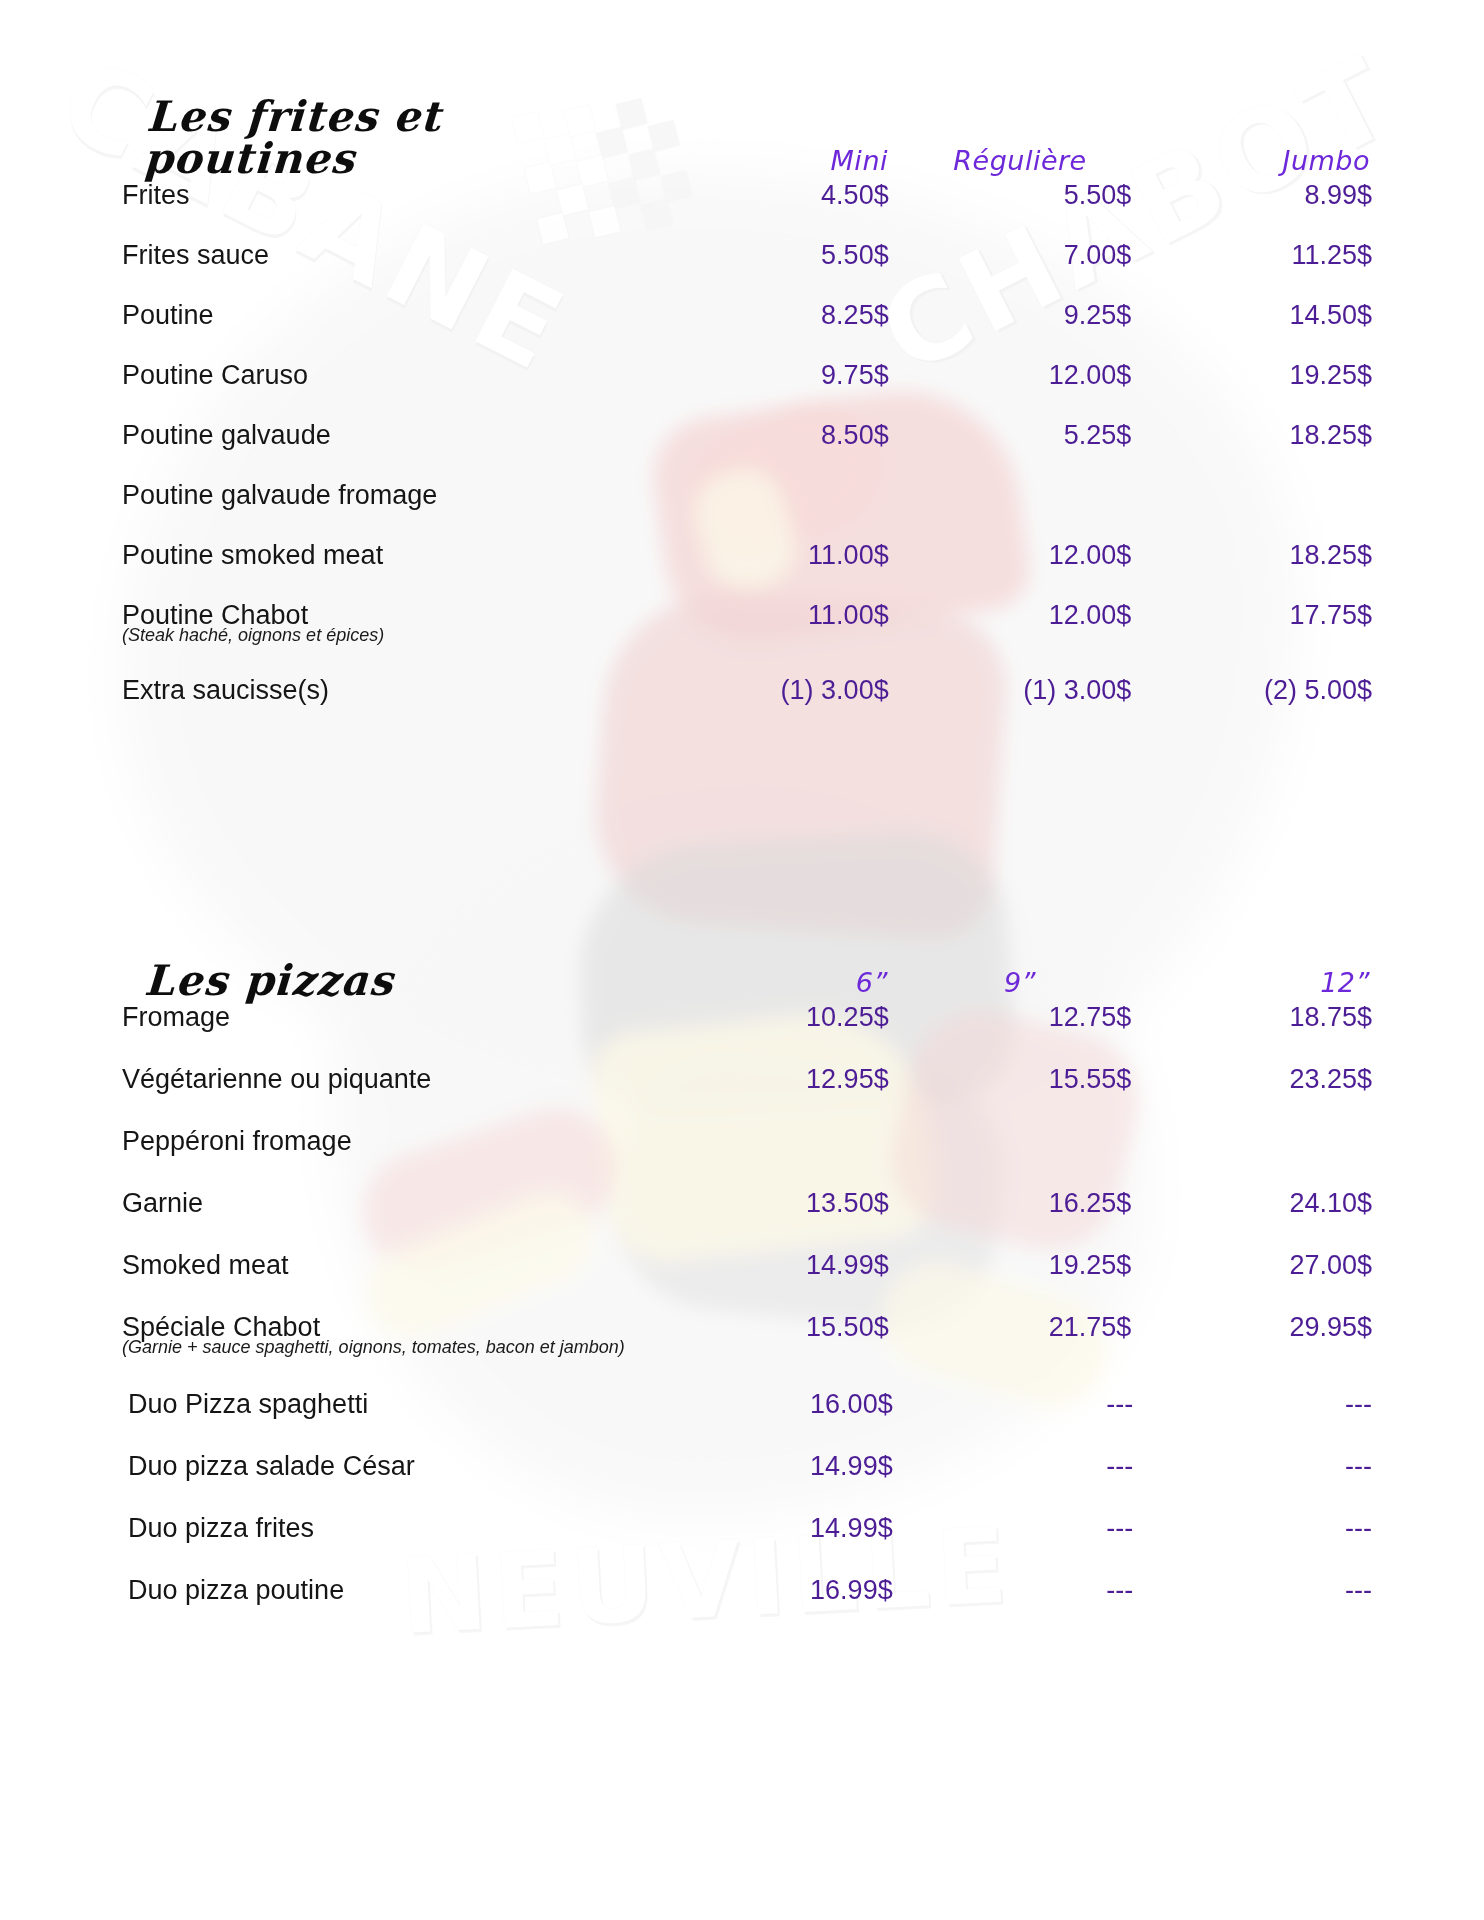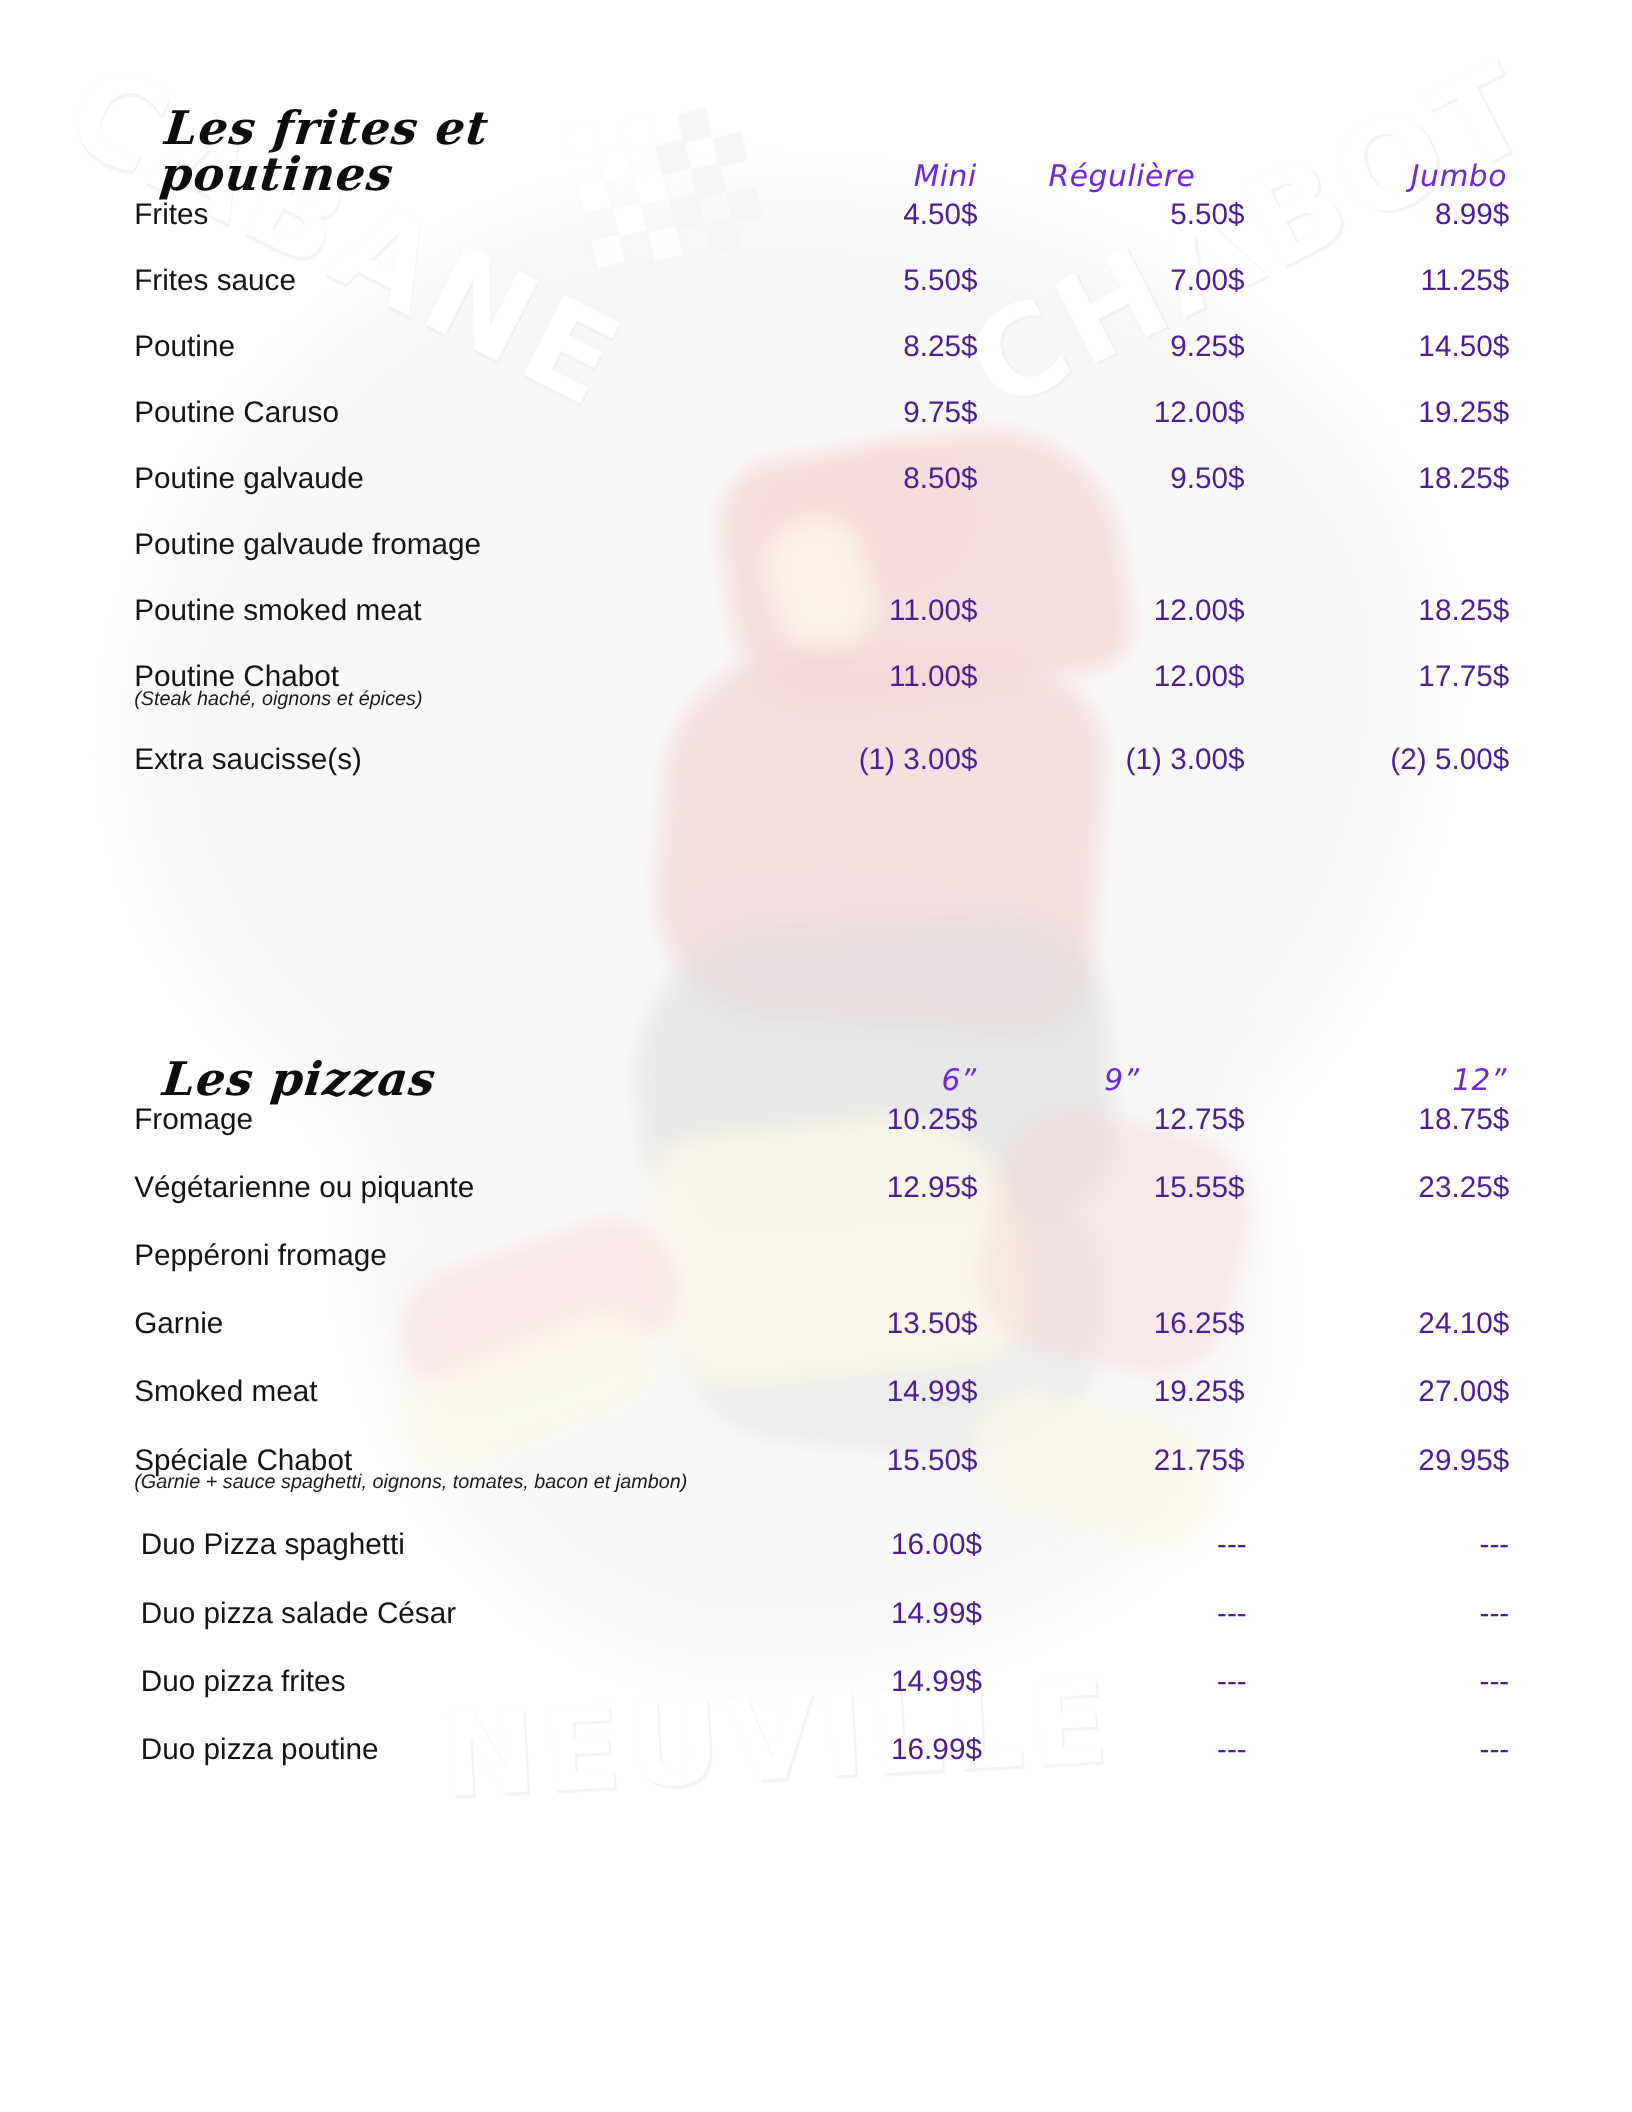--- a/index.html
+++ b/index.html
@@ -231,21 +231,21 @@
           <div class="row-prices">
             <div class="price p1">9.75$</div>
             <div class="price p2">12.00$</div>
             <div class="price p3">19.25$</div>
           </div>
         </div>
         <div class="row" style="margin-top: 29px;">
           <div class="row-name">Poutine galvaude</div>
           <div class="row-prices">
             <div class="price p1">8.50$</div>
-            <div class="price p2">9.50$</div>
+            <div class="price p2">5.25$</div>
             <div class="price p3">18.25$</div>
           </div>
         </div>
         <div class="row" style="margin-top: 29px; flex-direction: column;">
           <div class="row-name">Poutine galvaude fromage</div>
         </div>
         <div class="row" style="margin-top: 29px;">
           <div class="row-name">Poutine smoked meat</div>
           <div class="row-prices">
             <div class="price p1">11.00$</div>

